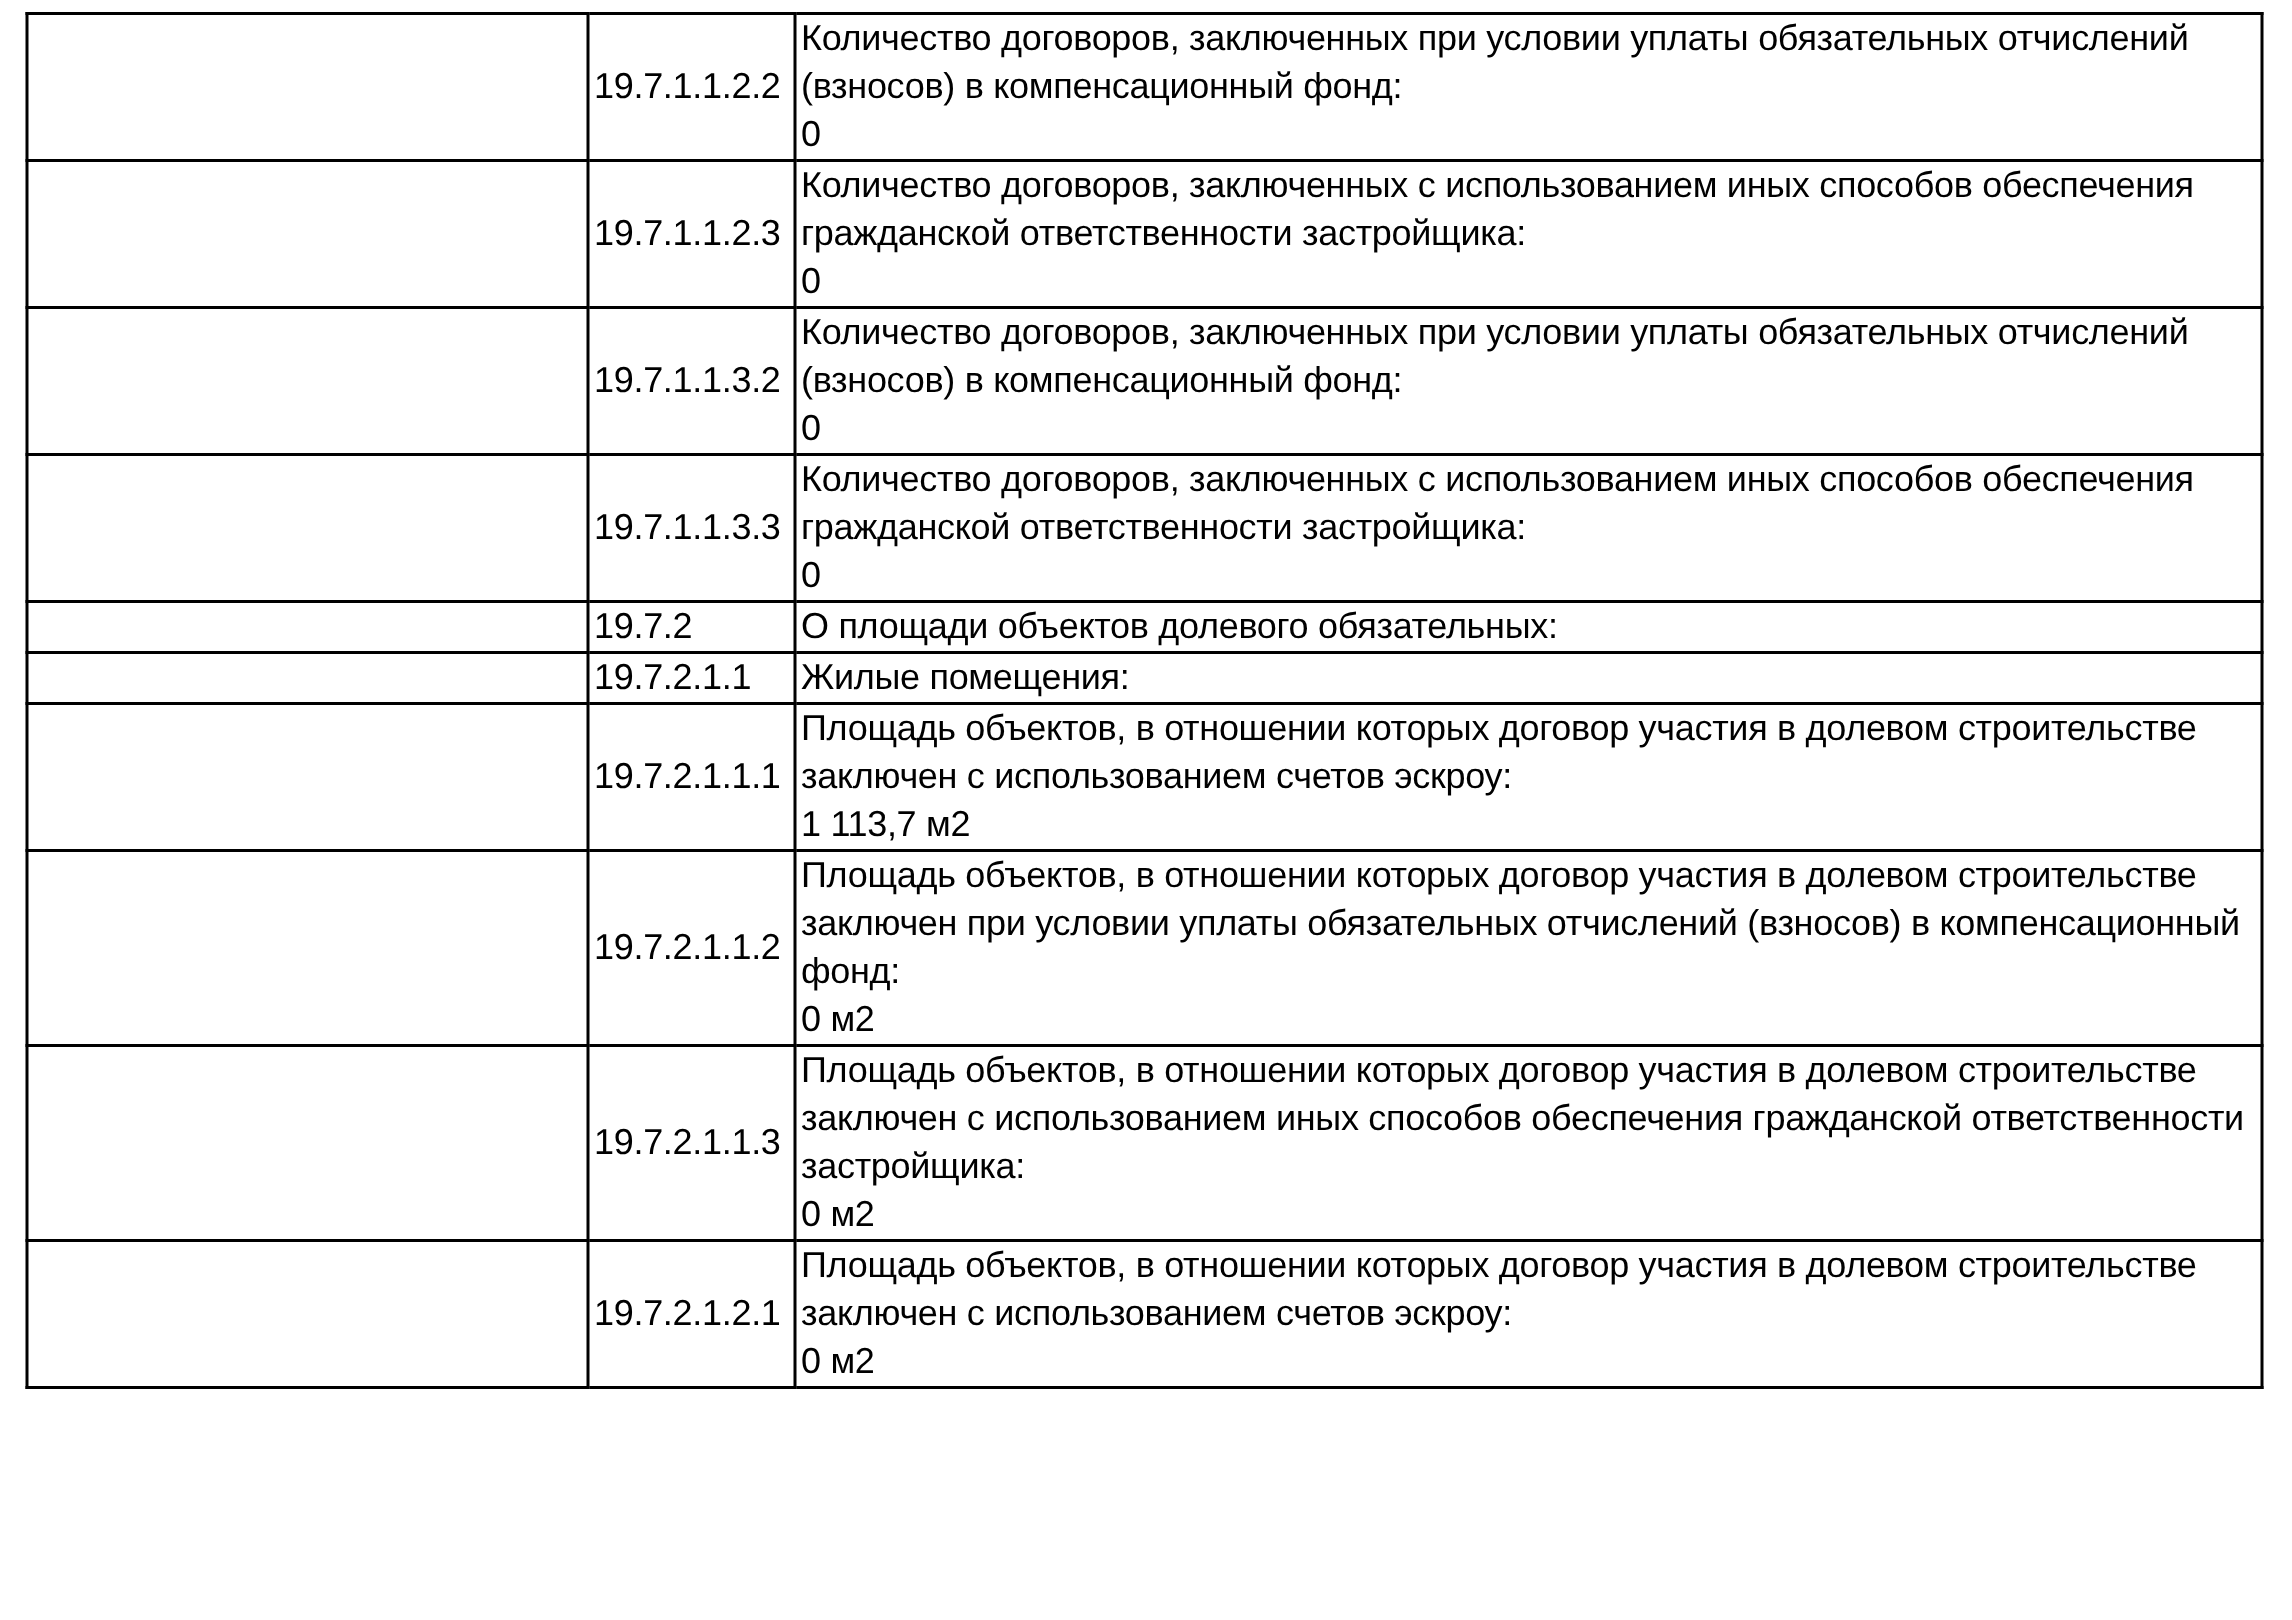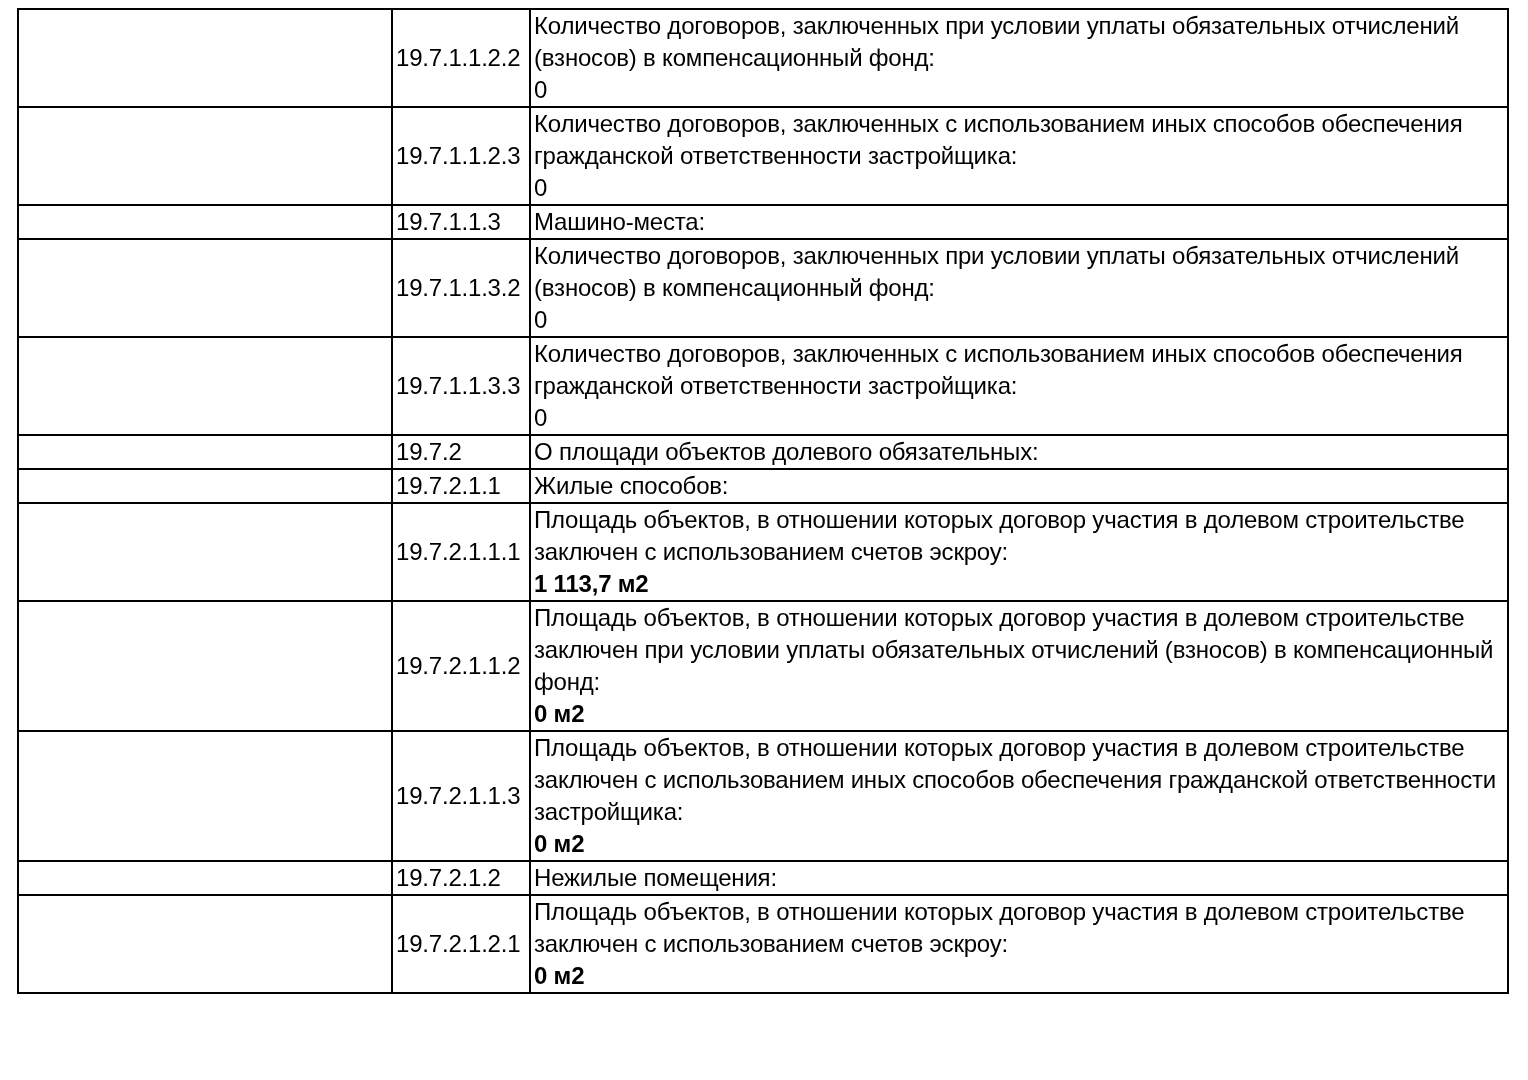--- a/index.html
+++ b/index.html
@@ -42,21 +42,21 @@
     margin-left: 31px;
   }
   td.col-text {
     width: 970px;
     vertical-align: top;
   }
   .value {
     font-weight: 400;
   }
   .value.bold {
-    font-weight: 700;
+    font-weight: 400;
   }
 </style>
 </head>
 <body>
 
 <table class="decl-table">
   <tbody>
 
     <tr>
       <td class="col-empty"></td>
@@ -69,28 +69,20 @@
 
     <tr>
       <td class="col-empty"></td>
       <td class="col-num">19.7.1.1.2.3</td>
       <td class="col-text">
         <div>Количество договоров, заключенных с использованием иных способов обеспечения гражданской ответственности застройщика:</div>
         <div class="value">0</div>
       </td>
     </tr>
 
-    <tr>
-      <td class="col-empty"></td>
-      <td class="col-num">19.7.1.1.3</td>
-      <td class="col-text">
-        <div>Машино-места:</div>
-        <div class="value"></div>
-      </td>
-    </tr>
 
 
     <tr>
       <td class="col-empty"></td>
       <td class="col-num">19.7.1.1.3.2</td>
       <td class="col-text">
         <div>Количество договоров, заключенных при условии уплаты обязательных отчислений (взносов) в компенсационный фонд:</div>
         <div class="value">0</div>
       </td>
     </tr>
@@ -111,21 +103,21 @@
         <div>О площади объектов долевого обязательных:</div>
         <div class="value"></div>
       </td>
     </tr>
 
 
     <tr>
       <td class="col-empty"></td>
       <td class="col-num">19.7.2.1.1</td>
       <td class="col-text">
-        <div>Жилые способов:</div>
+        <div>Жилые помещения:</div>
         <div class="value"></div>
       </td>
     </tr>
 
     <tr>
       <td class="col-empty"></td>
       <td class="col-num">19.7.2.1.1.1</td>
       <td class="col-text">
         <div>Площадь объектов, в отношении которых договор участия в долевом строительстве заключен с использованием счетов эскроу:</div>
         <div class="value bold">1 113,7 м2</div>
@@ -143,28 +135,20 @@
 
     <tr>
       <td class="col-empty"></td>
       <td class="col-num">19.7.2.1.1.3</td>
       <td class="col-text">
         <div>Площадь объектов, в отношении которых договор участия в долевом строительстве заключен с использованием иных способов обеспечения гражданской ответственности застройщика:</div>
         <div class="value bold">0 м2</div>
       </td>
     </tr>
 
-    <tr>
-      <td class="col-empty"></td>
-      <td class="col-num">19.7.2.1.2</td>
-      <td class="col-text">
-        <div>Нежилые помещения:</div>
-        <div class="value"></div>
-      </td>
-    </tr>
 
     <tr>
       <td class="col-empty"></td>
       <td class="col-num">19.7.2.1.2.1</td>
       <td class="col-text">
         <div>Площадь объектов, в отношении которых договор участия в долевом строительстве заключен с использованием счетов эскроу:</div>
         <div class="value bold">0 м2</div>
       </td>
     </tr>
 

